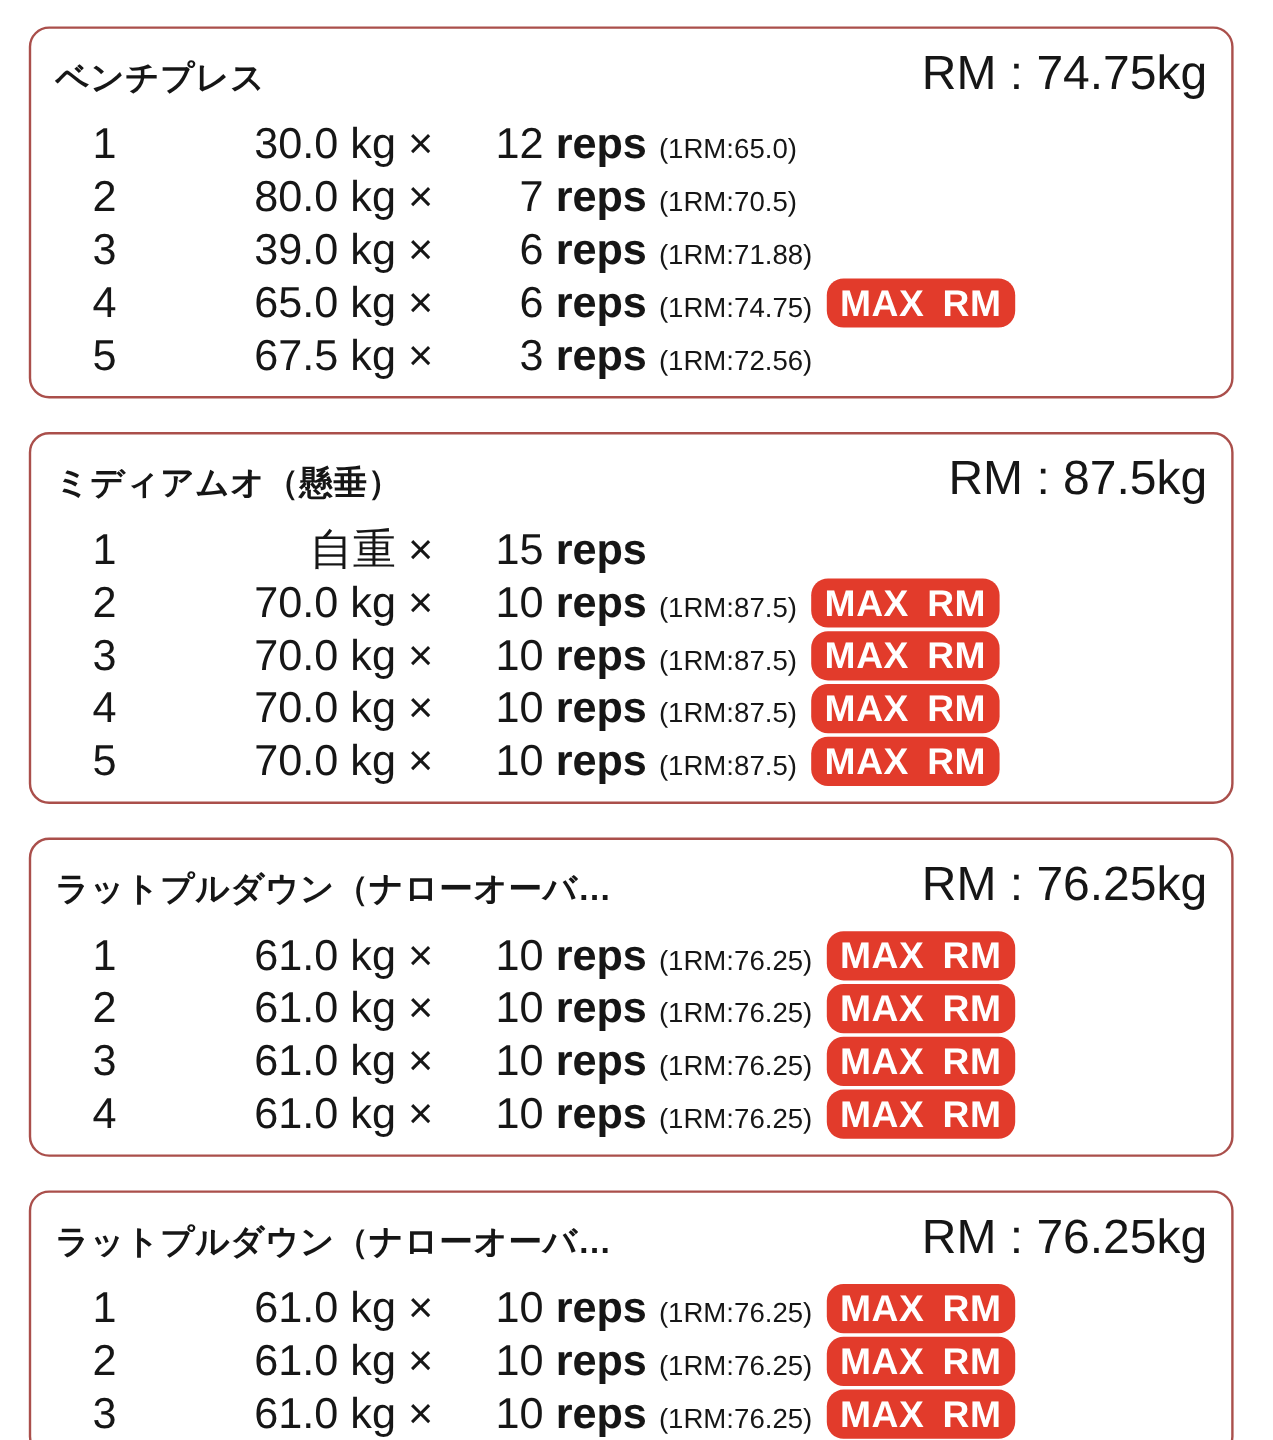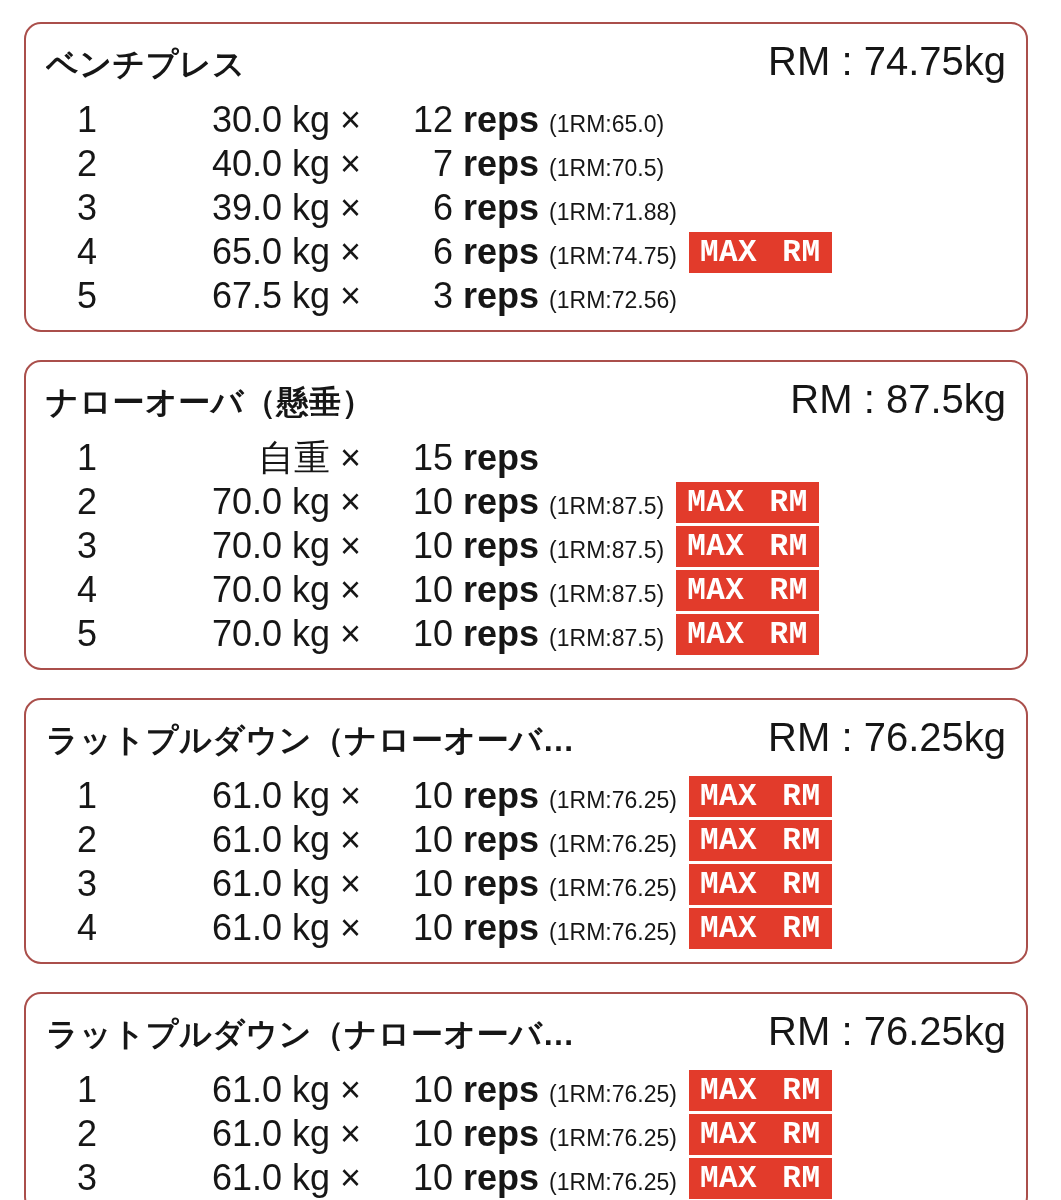--- a/index.html
+++ b/index.html
@@ -34,21 +34,21 @@
   .card-header {
     display: flex;
     justify-content: space-between;
     align-items: baseline;
     gap: 12px;
     line-height: 1.35;
     white-space: nowrap;
     overflow: hidden;
   }
   .exercise-title {
-    font-size: 32px;
+    font-size: 28px;
     letter-spacing: 0.5px;
     flex: 0 1 auto;
     overflow: hidden;
   }
   .exercise-rm {
     font-size: 40px;
     flex: 0 0 auto;
   }
   .set-rows {
     margin-top: 10px;
@@ -95,23 +95,22 @@
     justify-content: center;
     margin-left: 12px;
     height: 41px;
     padding: 0 11px;
     background: var(--badge-bg);
     color: var(--badge-text);
     font-size: 31px;
     font-weight: bold;
     line-height: 1;
     letter-spacing: 0.5px;
-    border-radius: 0;
+    border-radius: 14px;
     word-spacing: 6px;
-    font-family: Liberation Mono, monospace;
   }
 </style>
 </head>
 <body>
 
 <main class="cards">
   <section class="card">
     <header class="card-header">
       <h2 class="exercise-title">ベンチプレス</h2>
       <span class="exercise-rm">RM : 74.75kg</span>
@@ -122,21 +121,21 @@
     <span class="set-weight">30.0 kg</span>
     <span class="times">×</span>
     <span class="reps-num">12</span>
     <span class="reps-label">reps</span>
     <span class="one-rm">(1RM:65.0)</span>
 
   </div>
 
   <div class="set-row">
     <span class="set-no">2</span>
-    <span class="set-weight">40.0 kg</span>
+    <span class="set-weight">80.0 kg</span>
     <span class="times">×</span>
     <span class="reps-num">7</span>
     <span class="reps-label">reps</span>
     <span class="one-rm">(1RM:70.5)</span>
 
   </div>
 
   <div class="set-row">
     <span class="set-no">3</span>
     <span class="set-weight">39.0 kg</span>
@@ -164,21 +163,21 @@
     <span class="reps-num">3</span>
     <span class="reps-label">reps</span>
     <span class="one-rm">(1RM:72.56)</span>
 
   </div>
 </div>
   </section>
 
   <section class="card">
     <header class="card-header">
-      <h2 class="exercise-title">ナローオーバ（懸垂）</h2>
+      <h2 class="exercise-title">ミディアムオ（懸垂）</h2>
       <span class="exercise-rm">RM : 87.5kg</span>
     </header>
     <div class="set-rows">
   <div class="set-row">
     <span class="set-no">1</span>
     <span class="set-weight">自重</span>
     <span class="times">×</span>
     <span class="reps-num">15</span>
     <span class="reps-label">reps</span>
 

